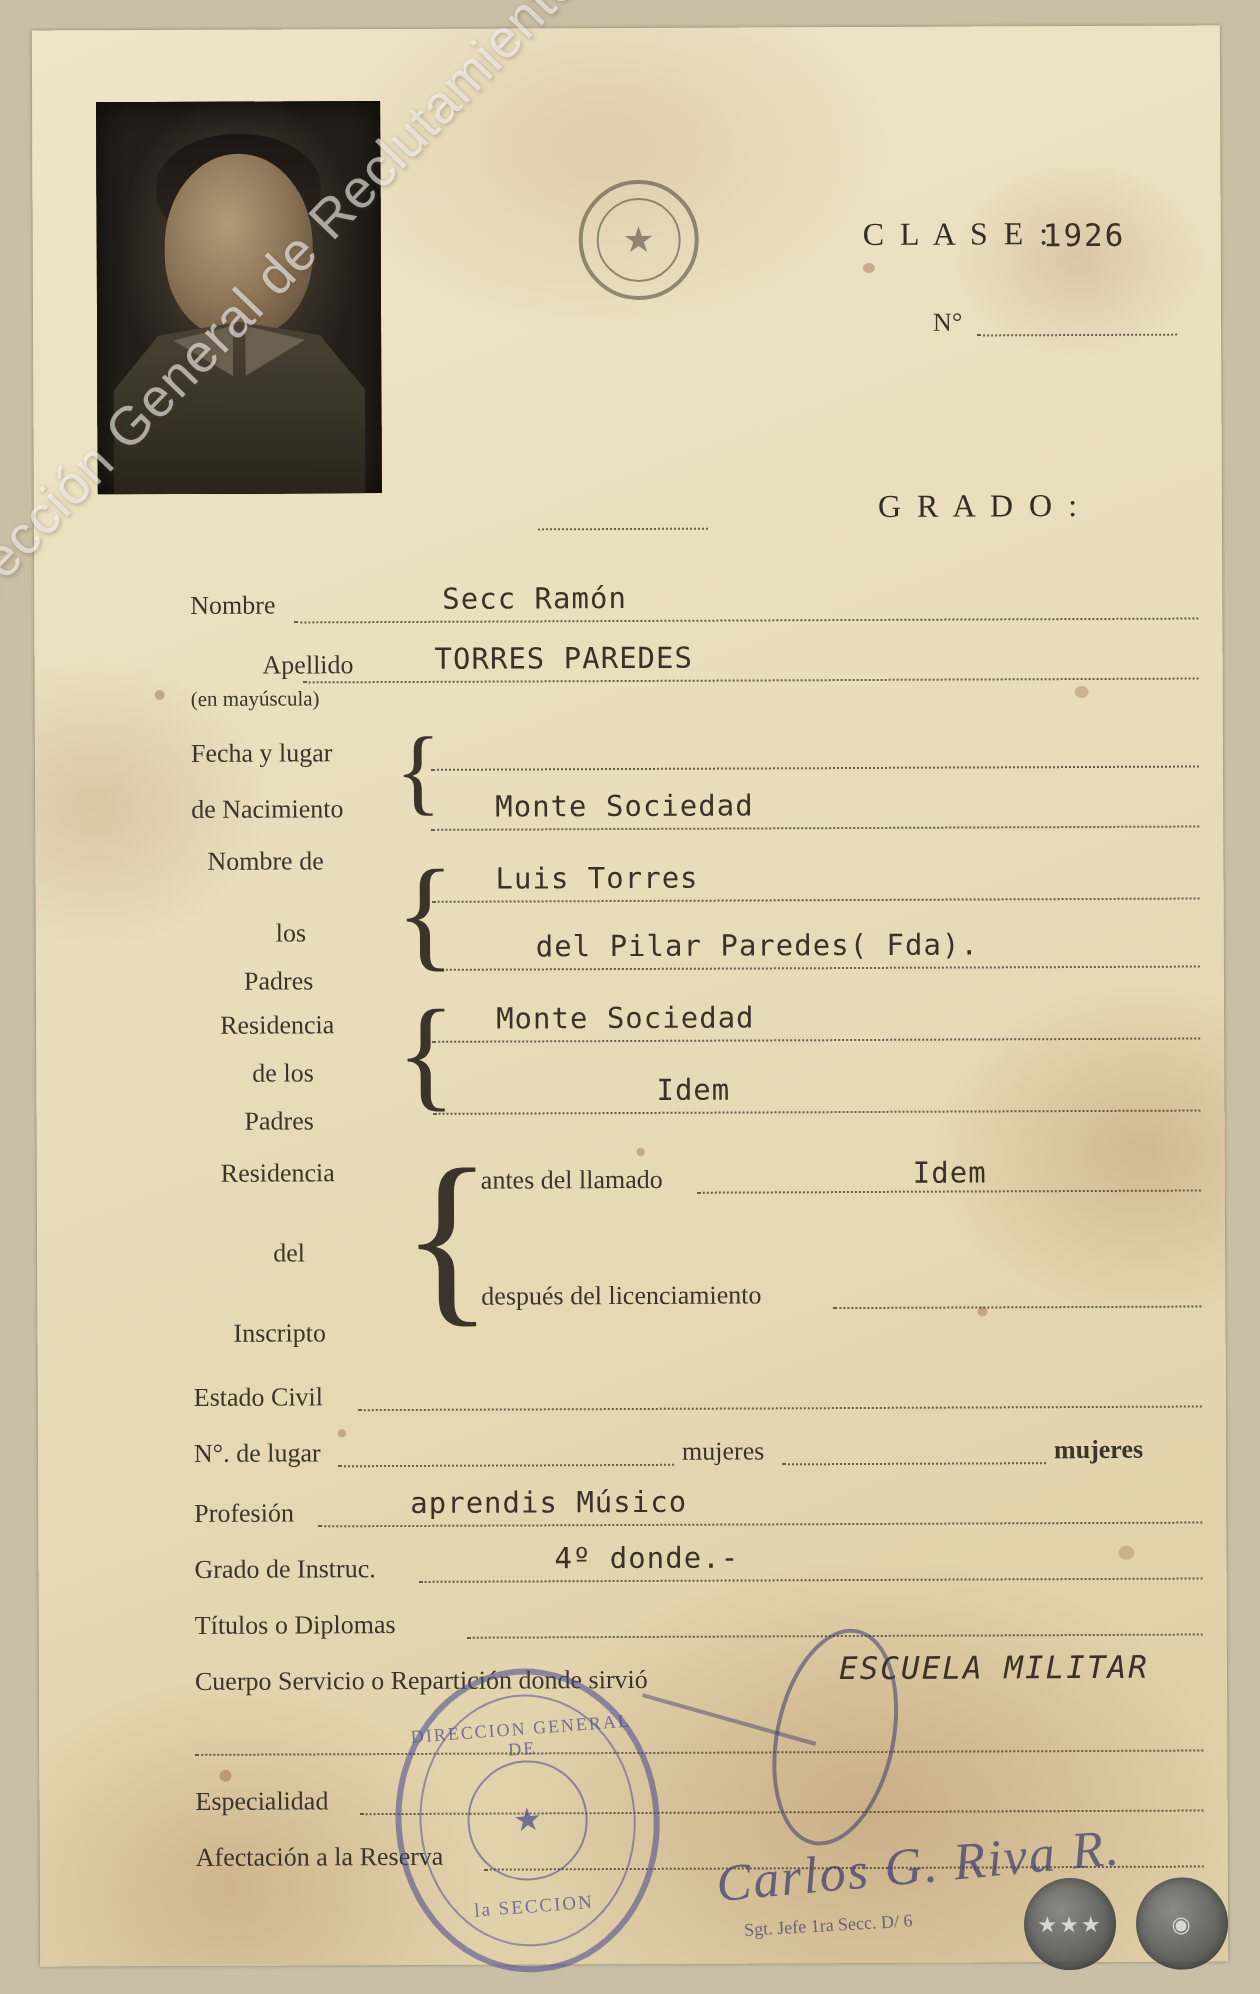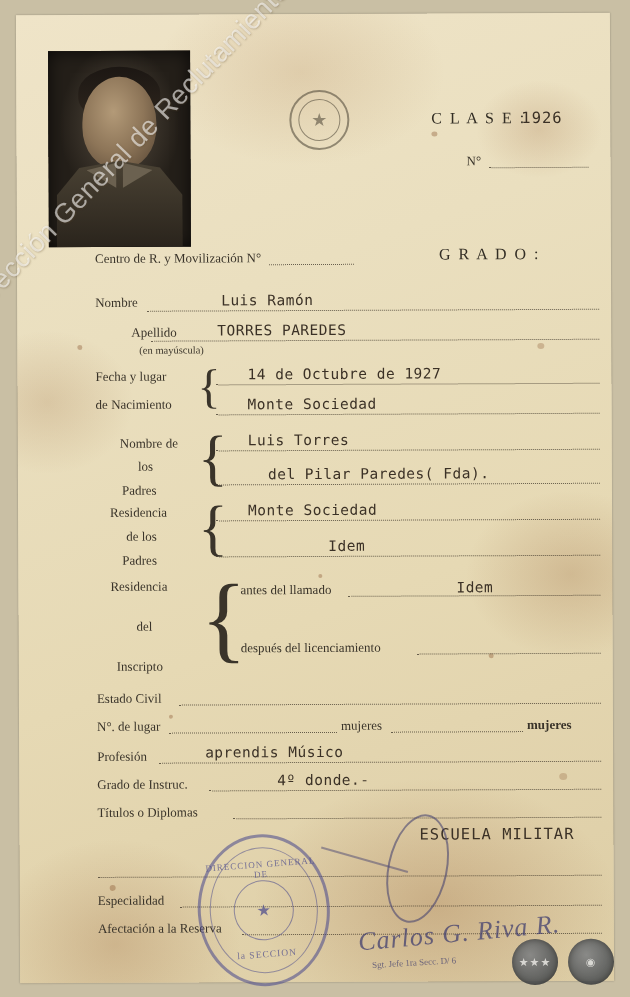--- a/index.html
+++ b/index.html
@@ -331,43 +331,41 @@
       <span class="star">★</span>
     </div>
 
 
     <div class="t printed-lg" style="left:415px;top:96px;">C L A S E :</div>
     <div class="t typed-lg" style="left:505px;top:96px;">1926</div>
 
     <div class="t printed" style="left:450px;top:140px;">N°</div>
     <div class="dots" style="left:472px;top:154px;width:100px;"></div>
 
-    <div class="t printed" style="left:78px;top:236px;">Centro de R. y Movilización N°</div>
     <div class="dots" style="left:252px;top:250px;width:85px;"></div>
 
     <div class="t printed-lg" style="left:422px;top:232px;">G R A D O :</div>
 
     <div class="t printed" style="left:78px;top:280px;">Nombre</div>
     <div class="dots" style="left:130px;top:296px;width:452px;"></div>
-    <div class="t typed" style="left:204px;top:278px;">Luis Ramón</div>
+    <div class="t typed" style="left:204px;top:278px;">Secc Ramón</div>
 
     <div class="t printed" style="left:78px;top:310px;margin-left:36px;">Apellido</div>
     <div class="dots" style="left:134px;top:326px;width:448px;"></div>
     <div class="t typed" style="left:200px;top:308px;">TORRES PAREDES</div>
-    <div class="t printed-sm" style="left:78px;top:330px;margin-left:44px;">(en mayúscula)</div>
+    <div class="t printed-sm" style="left:78px;top:330px;">(en mayúscula)</div>
 
     <div class="t printed" style="left:78px;top:354px;">Fecha y lugar</div>
     <div class="t printed" style="left:78px;top:382px;">de Nacimiento</div>
     <div class="brace" style="left:180px;top:348px;font-size:48px;">{</div>
     <div class="dots" style="left:198px;top:370px;width:384px;"></div>
     <div class="dots" style="left:198px;top:400px;width:384px;"></div>
-    <div class="t typed" style="left:230px;top:352px;">14 de Octubre de 1927</div>
     <div class="t typed" style="left:230px;top:382px;">Monte Sociedad</div>
 
-    <div class="t printed" style="left:86px;top:421px;margin-left:16px;">Nombre de</div>
+    <div class="t printed" style="left:86px;top:408px;">Nombre de</div>
     <div class="t printed" style="left:120px;top:444px;">los</div>
     <div class="t printed" style="left:104px;top:468px;">Padres</div>
     <div class="brace" style="left:180px;top:412px;font-size:62px;">{</div>
     <div class="dots" style="left:198px;top:436px;width:384px;"></div>
     <div class="dots" style="left:198px;top:470px;width:384px;"></div>
     <div class="t typed" style="left:230px;top:418px;">Luis Torres</div>
     <div class="t typed" style="left:250px;top:452px;">del Pilar Paredes( Fda).</div>
 
     <div class="t printed" style="left:92px;top:490px;">Residencia</div>
     <div class="t printed" style="left:108px;top:514px;">de los</div>
@@ -403,21 +401,22 @@
     <div class="dots" style="left:140px;top:748px;width:442px;"></div>
     <div class="t typed" style="left:186px;top:730px;">aprendis Músico</div>
 
     <div class="t printed" style="left:78px;top:762px;">Grado de Instruc.</div>
     <div class="dots" style="left:190px;top:776px;width:392px;"></div>
     <div class="t typed" style="left:258px;top:758px;">4º donde.-</div>
 
     <div class="t printed" style="left:78px;top:790px;">Títulos o Diplomas</div>
     <div class="dots" style="left:214px;top:804px;width:368px;"></div>
 
-    <div class="t typed-lg" style="left:400px;top:812px;">ESCUELA MILITAR</div>
+    <div class="t printed" style="left:78px;top:818px;">Cuerpo Servicio o Repartición donde sirvió</div>
+    <div class="t typed-lg" style="left:400px;top:812px;font-style:italic;">ESCUELA MILITAR</div>
     <div class="dots" style="left:78px;top:862px;width:504px;"></div>
 
     <div class="t printed" style="left:78px;top:878px;">Especialidad</div>
     <div class="dots" style="left:160px;top:892px;width:422px;"></div>
 
     <div class="t printed" style="left:78px;top:906px;">Afectación a la Reserva</div>
     <div class="dots" style="left:222px;top:920px;width:360px;"></div>
 
     <div id="loop"></div>
     <div id="loop-tail"></div>

